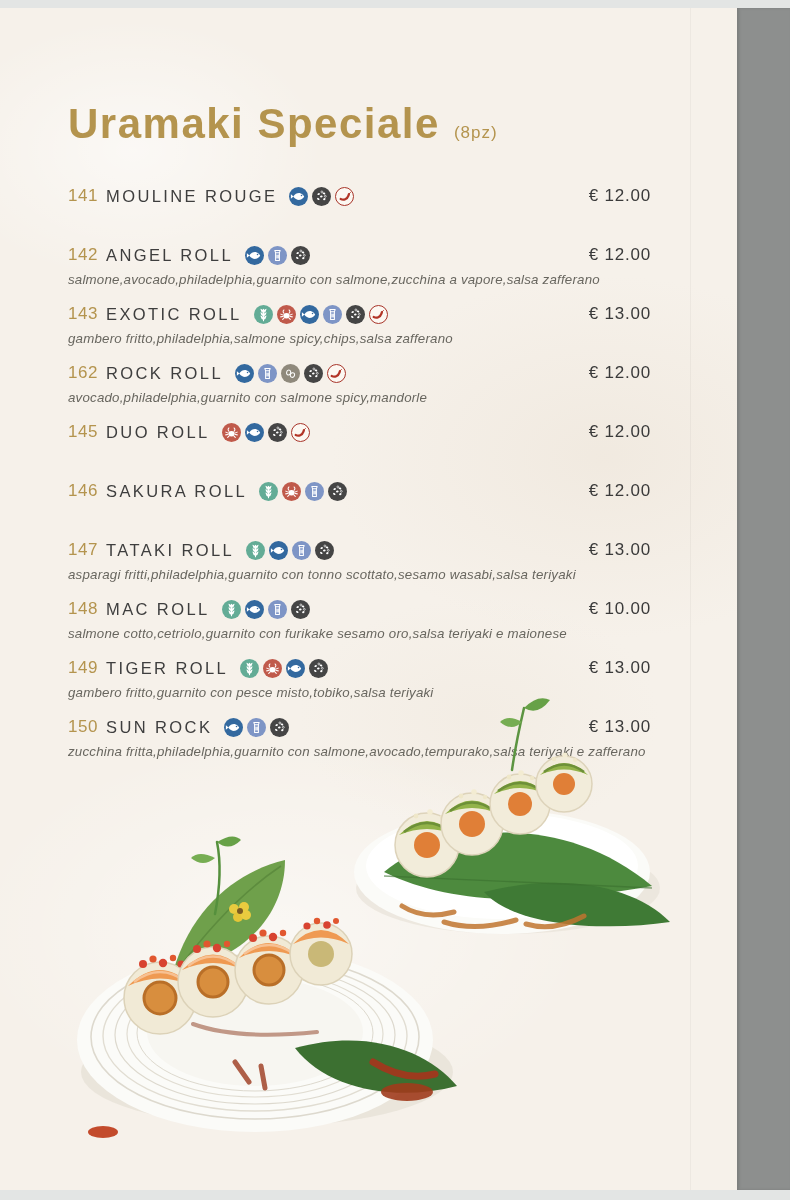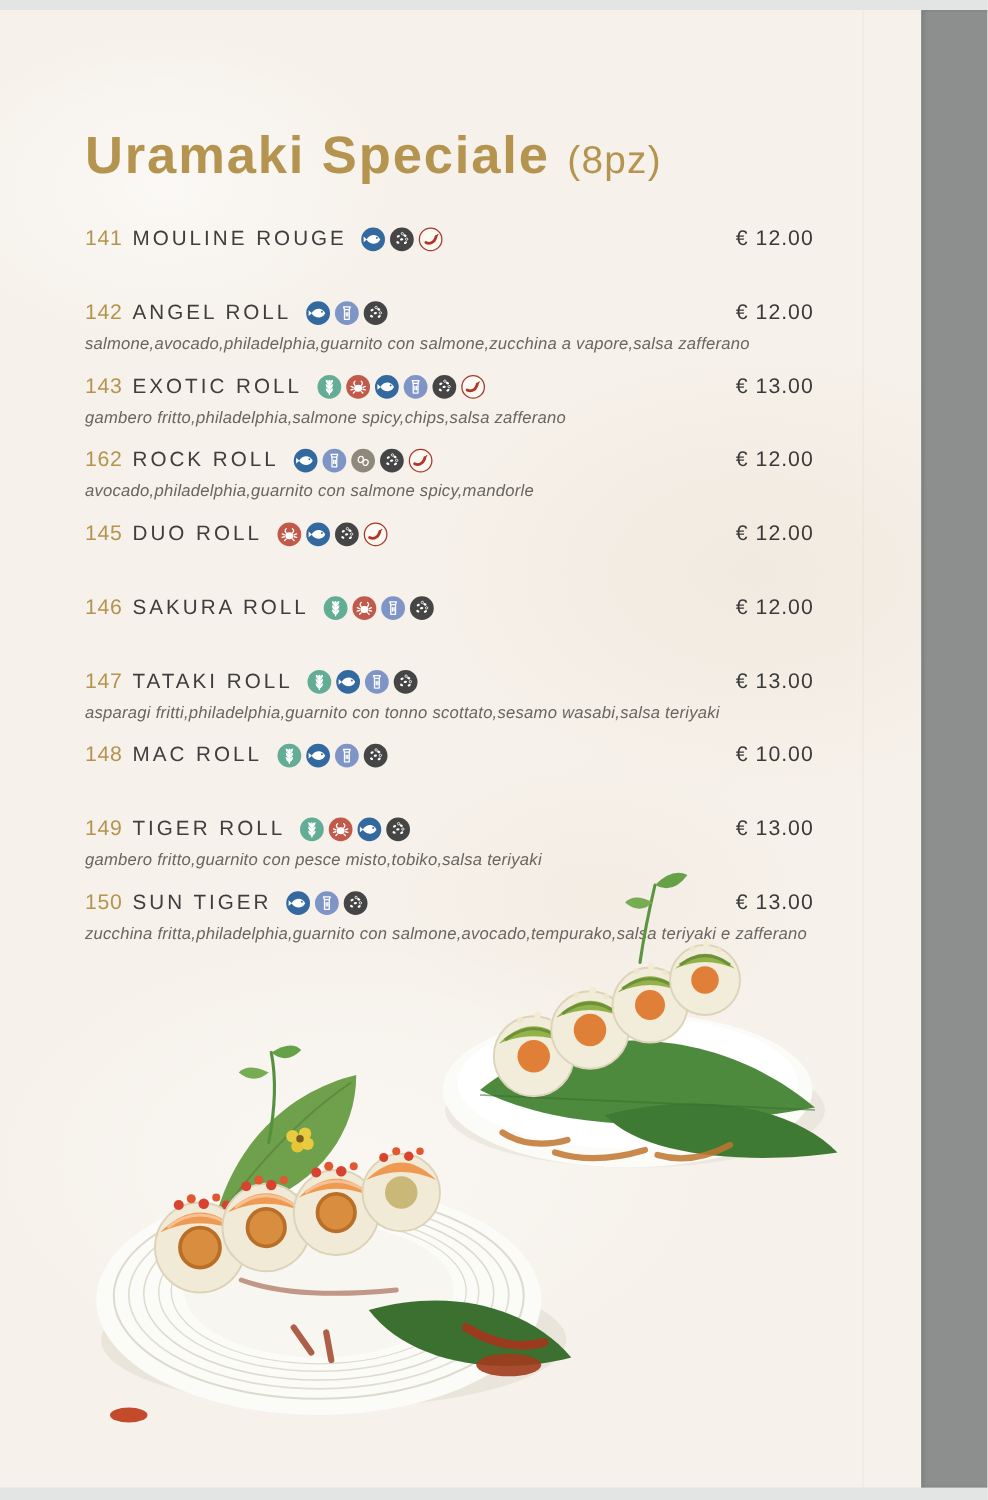--- a/index.html
+++ b/index.html
@@ -22,21 +22,21 @@
   .gray-band{
     position:absolute;left:737px;top:8px;width:53px;height:1182px;
     background:#8d8f8e;box-shadow:inset 2px 0 3px rgba(0,0,0,.12);
   }
   
   .header{padding:92px 0 0 68px;}
   .title{
     margin:0;font-size:42px;font-weight:bold;letter-spacing:1.5px;
     color:#b4944e;line-height:48px;
   }
-  .pieces{font-size:31px;font-weight:normal;letter-spacing:1px;margin-left:14px;color:#b4944e;}
+  .pieces{font-size:17px;font-weight:normal;letter-spacing:1px;margin-left:14px;color:#b4944e;}
   
   .menu-list{margin:28px 0 0 68px;width:583px;}
   .item{height:43px;margin-bottom:16px;}
   .row{display:flex;align-items:center;height:22px;}
   .num{width:38px;flex:0 0 38px;font-size:17px;color:#b4944e;letter-spacing:.5px;}
   .name{font-size:16.5px;color:#3e3e3e;letter-spacing:2.4px;margin-right:12px;white-space:nowrap;}
   .badges{display:flex;gap:4px;align-items:center;}
   .badge{
     width:19px;height:19px;border-radius:50%;flex:0 0 19px;
     display:inline-flex;align-items:center;justify-content:center;box-sizing:border-box;
@@ -457,20 +457,21 @@
                   <ellipse cx="6.6" cy="12.6" rx="1.4" ry="1" transform="rotate(30 6.6 12.6)"></ellipse>
                   <ellipse cx="13" cy="12.8" rx="1.4" ry="1" transform="rotate(-30 13 12.8)"></ellipse>
                 </g>
                 <circle cx="10.4" cy="5.2" r="1" fill="none" stroke="#fff" stroke-width=".7"></circle>
                 <circle cx="14" cy="9.8" r="1" fill="none" stroke="#fff" stroke-width=".7"></circle>
               </svg>
             </span>
           </span>
           <span class="price">€ 10.00</span>
         </div>
+        <p class="desc">salmone cotto,cetriolo,guarnito con furikake sesamo oro,salsa teriyaki e maionese</p>
       </div>
       <div class="item">
         <div class="row">
           <span class="num">149</span>
           <span class="name">TIGER ROLL</span>
           <span class="badges">
             <span class="badge badge-gluten">
               <svg viewBox="0 0 20 20" width="19" height="19">
                 <g fill="none" stroke="#fff" stroke-width="1.1" stroke-linecap="round">
                   <path d="M10 16.5V4.5"></path>
@@ -514,21 +515,21 @@
               </svg>
             </span>
           </span>
           <span class="price">€ 13.00</span>
         </div>
         <p class="desc">gambero fritto,guarnito con pesce misto,tobiko,salsa teriyaki</p>
       </div>
       <div class="item">
         <div class="row">
           <span class="num">150</span>
-          <span class="name">SUN TIGER</span>
+          <span class="name">SUN ROCK</span>
           <span class="badges">
             <span class="badge badge-fish">
               <svg viewBox="0 0 20 20" width="19" height="19">
                 <path d="M4.4 10c2-2.9 4.9-4.1 7.4-3.5 1.8.5 3.2 1.7 4.2 3.5-1 1.8-2.4 3-4.2 3.5-2.5.6-5.4-.6-7.4-3.5z" fill="#fff"></path>
                 <path d="M4.8 10 2 7.6v4.8z" fill="#fff"></path>
                 <circle cx="13.2" cy="8.9" r=".8" fill="currentColor"></circle>
               </svg>
             </span>
             <span class="badge badge-milk">
               <svg viewBox="0 0 20 20" width="19" height="19">

